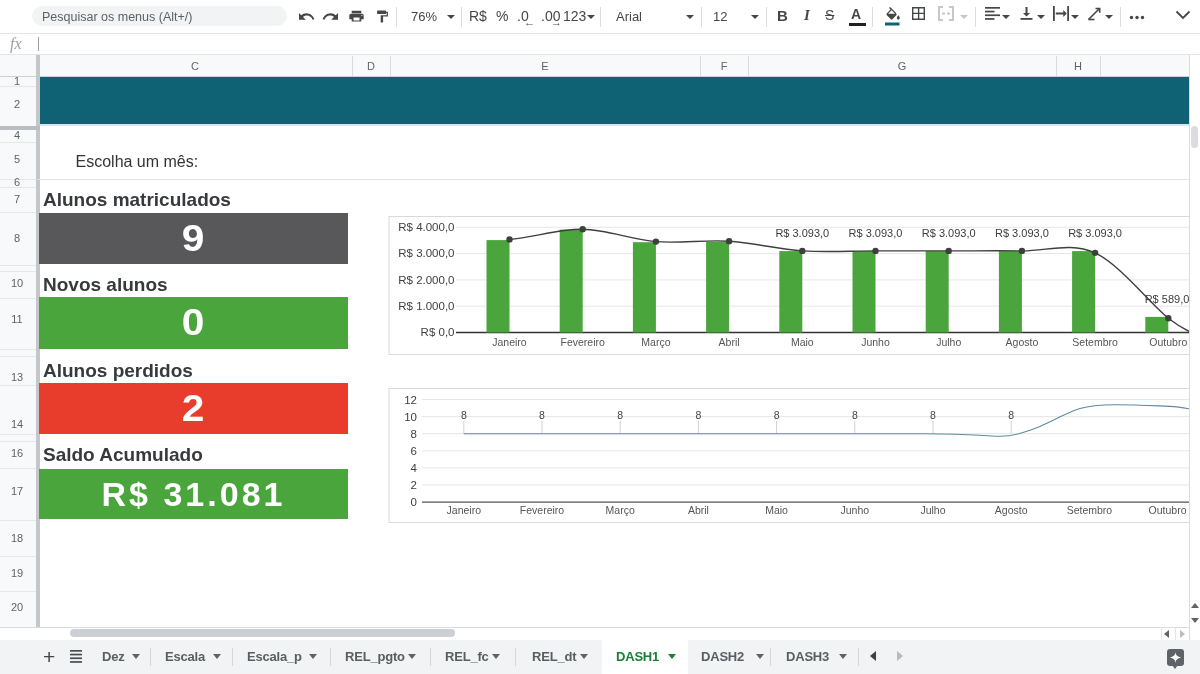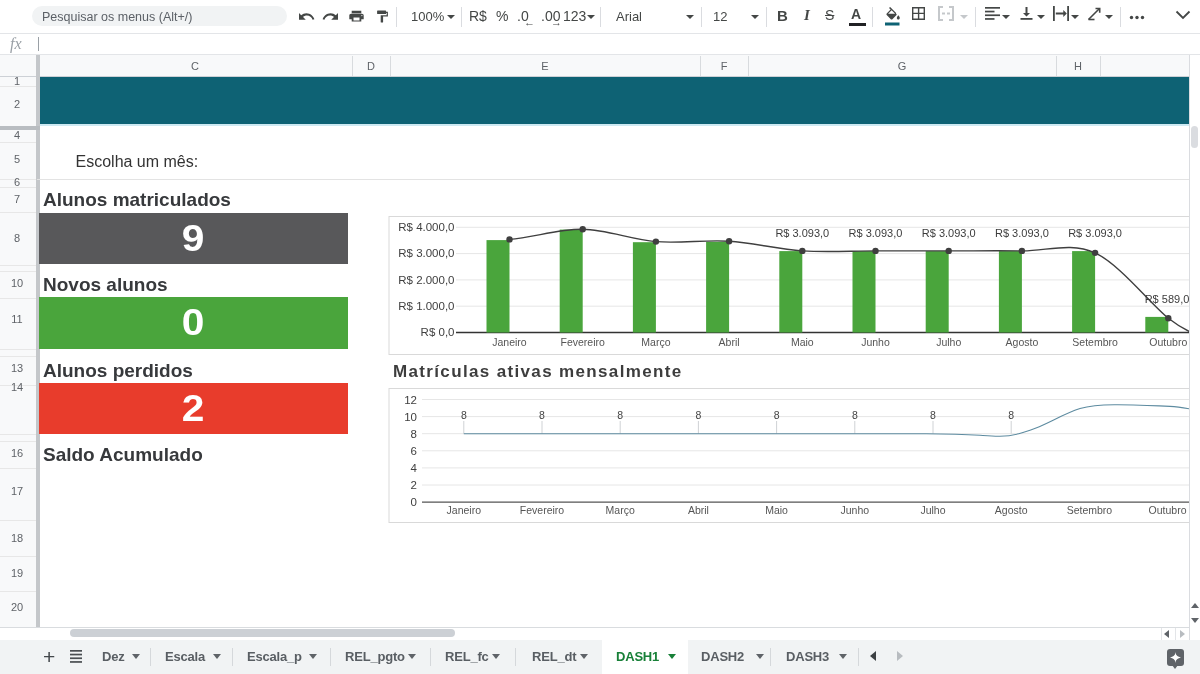--- a/index.html
+++ b/index.html
@@ -37,21 +37,21 @@
 <svg class="icn" style="left:322px;" width="18" height="22" viewBox="0 0 18 22">
       <path fill="#444746" d="M8.6 8.2c2 0 3.8.74 5.2 1.95L16 7.95v6.75H9.25L11.96 12c-1.04-.87-2.37-1.41-3.86-1.41-2.66 0-4.91 1.73-5.7 4.13l-1.78-.59C1.67 11.1 4.62 8.2 8.6 8.2z"></path>
     </svg>
 <svg class="icn" style="left:348px;" width="17" height="22" viewBox="0 0 17 22">
       <path fill="#444746" d="M13.9 8.8H3.1c-1 0-1.8.8-1.8 1.8v3.6h2.4v2.4h9.6v-2.4h2.4v-3.6c0-1-.8-1.8-1.8-1.8zm-2.4 6.6H5.5v-3h6v3zm2.4-4.2c-.33 0-.6-.27-.6-.6s.27-.6.6-.6.6.27.6.6-.27.6-.6.6zm-.6-5.4H3.7v2.4h9.6V5.8z"></path>
     </svg>
 <svg class="icn" style="left:374px;" width="17" height="22" viewBox="0 0 17 22">
       <path fill="#444746" d="M12.1 6.7v-.6c0-.33-.27-.6-.6-.6H3.7c-.33 0-.6.27-.6.6v2.4c0 .33.27.6.6.6h7.8c.33 0 .6-.27.6-.6v-.6h.6v2.4H6.7v6.6c0 .33.27.6.6.6h1.2c.33 0 .6-.27.6-.6v-5.4h4.8V6.7h-1.8z"></path>
     </svg>
 <div class="sep" style="left:396px;"></div>
-<div class="tb-txt" style="left:411px;">100%</div>
+<div class="tb-txt" style="left:411px;">76%</div>
 <div class="arr" style="left:447px;top:15px;"></div>
 <div class="sep" style="left:461px;"></div>
 <div class="tb-txt" style="left:469px;font-size:14px;">R$</div>
 <div class="tb-txt" style="left:496px;font-size:14px;">%</div>
 <div class="tb-txt" style="left:517px;font-size:14px;">.0</div>
 <div class="tb-txt" style="left:541px;font-size:14px;">.00</div>
 <div class="abs" style="left:524px;top:16px;font-size:11px;color:#444746;">←</div>
 <div class="abs" style="left:551px;top:16px;font-size:11px;color:#444746;">→</div>
 <div class="tb-txt" style="left:563px;font-size:14px;">123</div>
 <div class="arr" style="left:587px;top:15px;"></div>
@@ -173,22 +173,22 @@
 <div class="gl" style="left:0;top:591px;width:36px;"></div>
 <div class="rnum" style="top:75px;">1</div>
 <div class="rnum" style="top:98px;">2</div>
 <div class="rnum" style="top:129px;">4</div>
 <div class="rnum" style="top:153px;">5</div>
 <div class="rnum" style="top:176px;">6</div>
 <div class="rnum" style="top:193px;">7</div>
 <div class="rnum" style="top:232px;">8</div>
 <div class="rnum" style="top:277px;">10</div>
 <div class="rnum" style="top:313px;">11</div>
-<div class="rnum" style="top:362px;">13</div>
-<div class="rnum" style="top:381px;">14</div>
+<div class="rnum" style="top:371px;">13</div>
+<div class="rnum" style="top:418px;">14</div>
 <div class="rnum" style="top:447px;">16</div>
 <div class="rnum" style="top:485px;">17</div>
 <div class="rnum" style="top:532px;">18</div>
 <div class="rnum" style="top:567px;">19</div>
 <div class="rnum" style="top:601px;">20</div>
 
 <div class="abs" style="left:40px;top:77px;width:1149px;height:47px;background:#0e6274;"></div>
 <div class="abs" style="left:40px;top:124px;width:1149px;height:2px;background:#cde9f2;"></div>
 <div class="abs" style="left:0;top:126px;width:40px;height:4px;background:#b9bdc1;"></div>
 
@@ -196,22 +196,22 @@
 
 <div class="abs" style="left:43.5px;top:153px;font-size:16px;color:#333;letter-spacing:0px;padding-left:32px;">Escolha um mês:</div>
 
 <div class="kpi-t" style="top:190px;">Alunos matriculados</div>
 <div class="kpi-b" style="top:213px;height:51px;background:#58585a;font-size:36px;line-height:51px;"><span style="display:inline-block;transform:scaleX(1.13);">9</span></div>
 <div class="kpi-t" style="top:274.5px;">Novos alunos</div>
 <div class="kpi-b" style="top:297px;height:52px;background:#4aa53c;font-size:36px;line-height:52px;"><span style="display:inline-block;transform:scaleX(1.13);">0</span></div>
 <div class="kpi-t" style="top:360.5px;">Alunos perdidos</div>
 <div class="kpi-b" style="top:383px;height:51px;background:#e83c2c;font-size:36px;line-height:51px;"><span style="display:inline-block;transform:scaleX(1.13);">2</span></div>
 <div class="kpi-t" style="top:445px;">Saldo Acumulado</div>
-
-<div class="ct" style="left:393px;top:362.5px;letter-spacing:1.35px;">Matrículas ativas mensalmente</div>
+<div class="kpi-b" style="top:469px;height:50px;background:#4aa53c;font-size:34px;line-height:50px;letter-spacing:3px;">R$ 31.081</div>
+
 
 <svg class="abs" style="left:386px;top:216px;" width="803" height="139" viewBox="0 0 803 139">
   <rect x="3" y="0.5" width="801" height="138" fill="#fff" stroke="#d9d9d9"></rect>
 
   <g stroke="#e6e6e6">
         <line x1="70" y1="11.3" x2="803" y2="11.3"></line>
         <line x1="70" y1="37.6" x2="803" y2="37.6"></line>
         <line x1="70" y1="63.9" x2="803" y2="63.9"></line>
         <line x1="70" y1="90.2" x2="803" y2="90.2"></line>
       </g>

